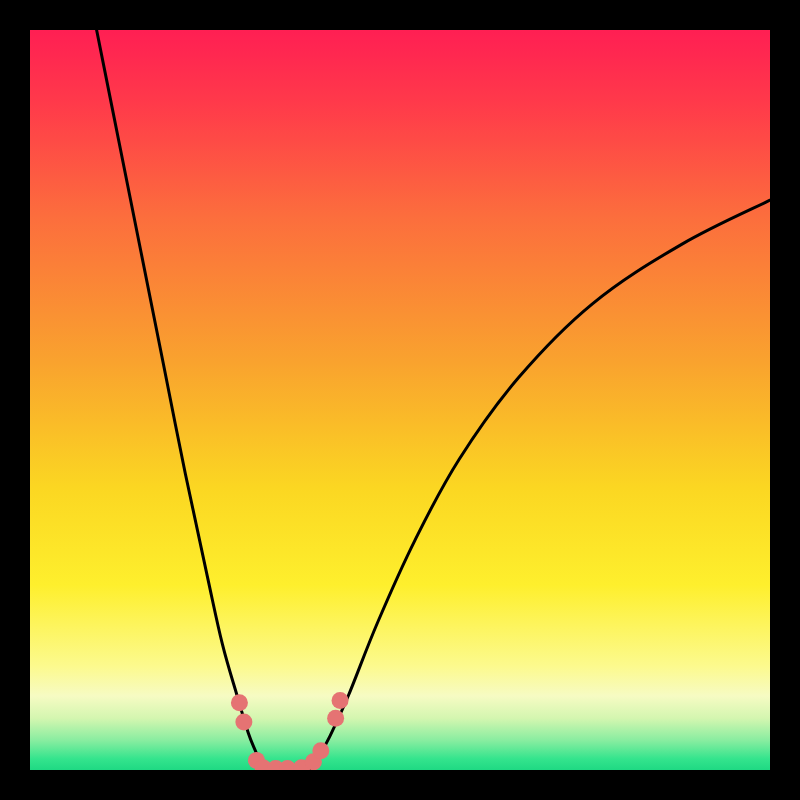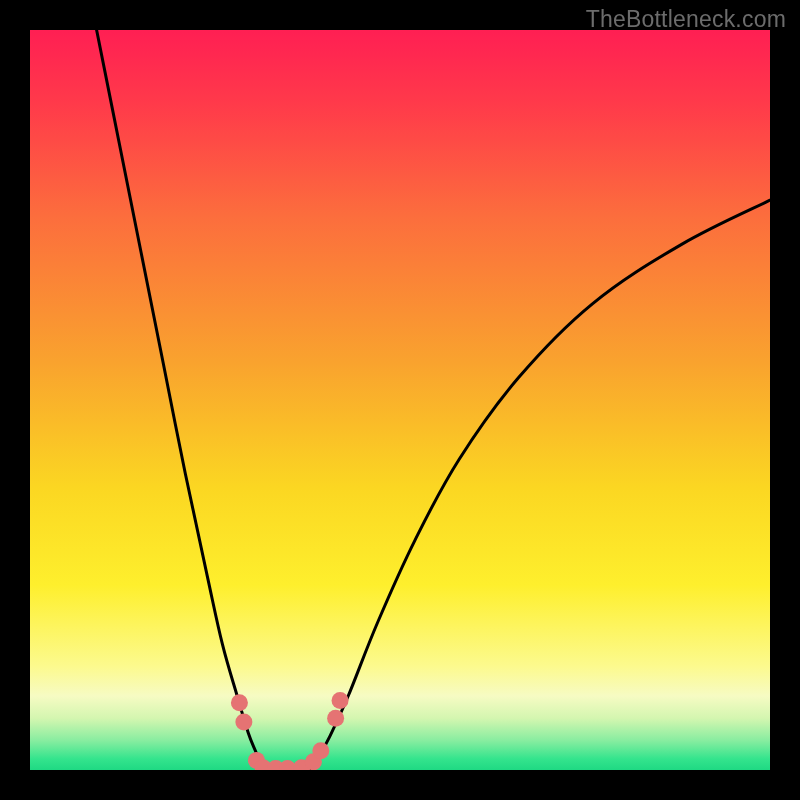--- a/index.html
+++ b/index.html
@@ -74,14 +74,13 @@
           <circle cx="257.52" cy="738.52" r="8.5" fill="#e57373"></circle>
           <circle cx="271.58000000000004" cy="737.78" r="8.5" fill="#e57373"></circle>
           <circle cx="283.41999999999996" cy="731.86" r="8.5" fill="#e57373"></circle>
           <circle cx="290.82" cy="720.76" r="8.5" fill="#e57373"></circle>
           <circle cx="305.62" cy="688.2" r="8.5" fill="#e57373"></circle>
           <circle cx="310.06" cy="670.44" r="8.5" fill="#e57373"></circle>
         </g>
     </svg>
   </div>
 
-  <div class="watermark">TheBottleneck.com</div>
 </div>
 
 </body></html>

